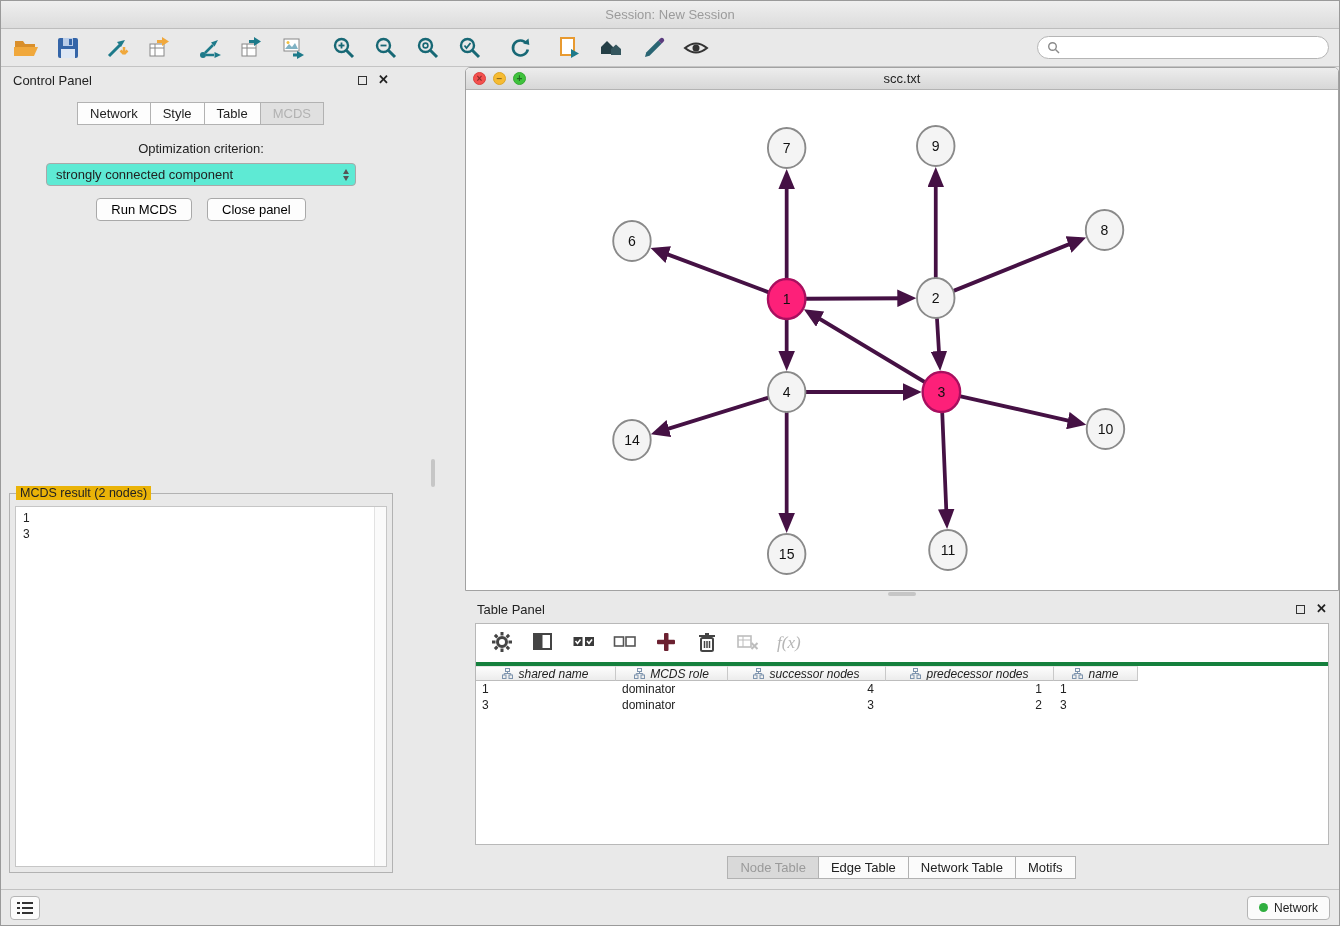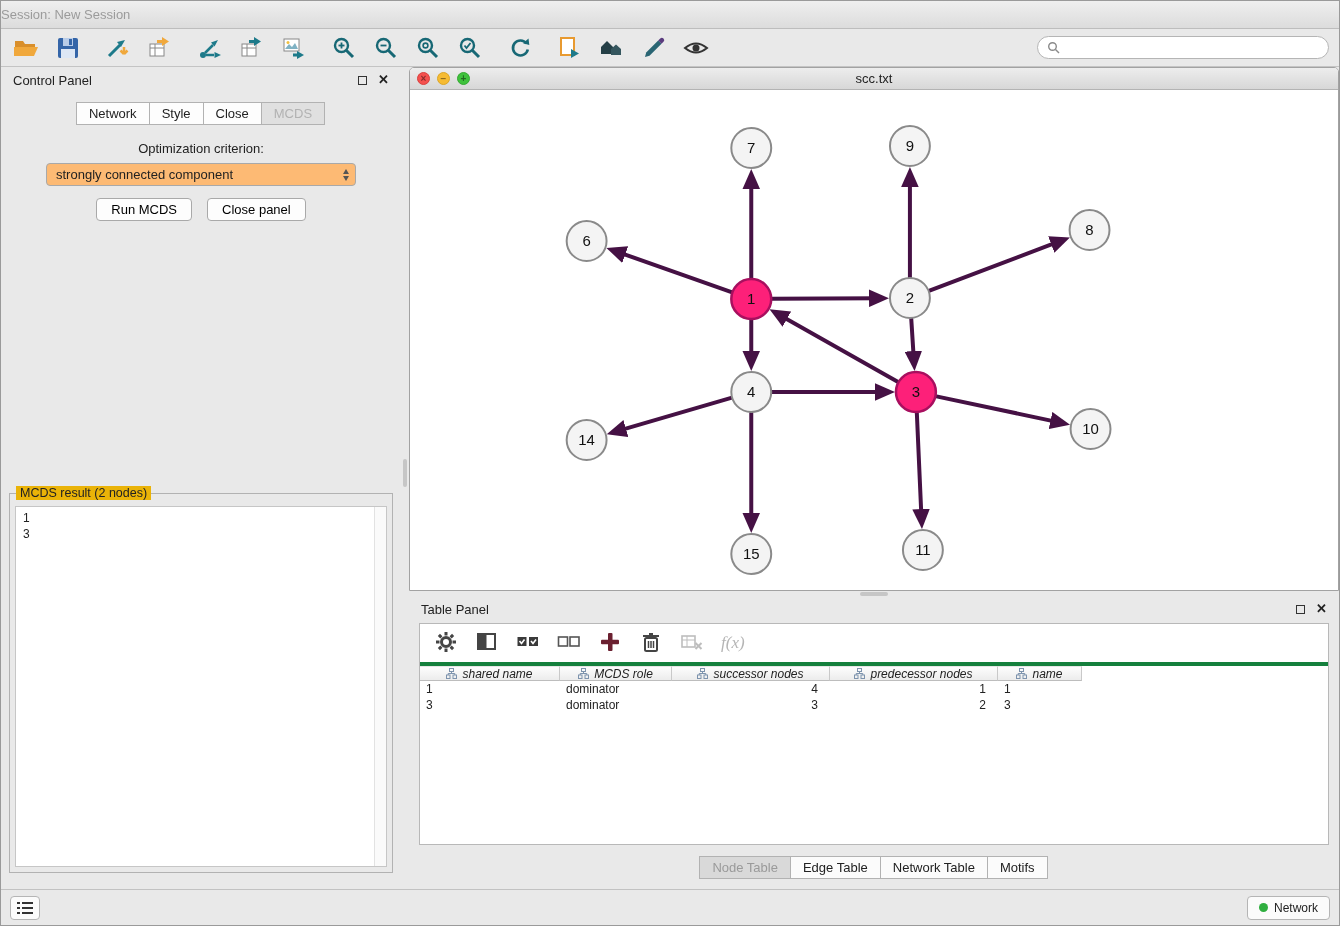--- a/index.html
+++ b/index.html
@@ -1,44 +1,44 @@
 <!DOCTYPE html>
 <html><head>
 <meta charset="utf-8">
 <style>
   * { margin:0; padding:0; box-sizing:border-box; }
   html,body { width:1340px; height:926px; overflow:hidden; }
   body { font-family:"Liberation Sans", sans-serif; font-size:13px; color:#222; background:#e9e9e9; }
   .app { width:1340px; height:926px; display:flex; flex-direction:column; border:1px solid #9a9a9a; background:#e9e9e9; }
 
   
-  .titlebar { height:28px; flex:0 0 28px; background:linear-gradient(#efefef,#dcdcdc); border-bottom:1px solid #bdbdbd; display:flex; align-items:center; justify-content:flex-start; color:#9b9b9b; font-size:13px; }
+  .titlebar { height:28px; flex:0 0 28px; background:linear-gradient(#efefef,#dcdcdc); border-bottom:1px solid #bdbdbd; display:flex; align-items:center; justify-content:center; color:#9b9b9b; font-size:13px; }
 
   
   .toolbar { height:38px; flex:0 0 38px; background:#e9e9e9; border-bottom:1px solid #c4c4c4; display:flex; align-items:center; padding:0 10px; }
   .tb-group { display:flex; align-items:center; gap:12px; }
   .tb-sep { width:20px; }
   .tb-btn { width:30px; height:30px; display:flex; align-items:center; justify-content:center; }
   .search-field { margin-left:auto; width:292px; height:23px; border:1px solid #b5b5b5; border-radius:12px; background:#fff; display:flex; align-items:center; padding:0 9px; gap:6px; }
   .search-input { border:none; outline:none; flex:1; font-size:12px; background:transparent; font-family:"Liberation Sans",sans-serif; }
 
   
-  .main { flex:1; display:flex; min-height:0; }
+  .main { flex:1; display:flex; min-height:0;gap:28px; }
 
   
   .control-panel { width:400px; flex:0 0 400px; display:flex; flex-direction:column; background:#e9e9e9; }
   .cp-header { height:26px; flex:0 0 26px; display:flex; align-items:center; padding:0 12px; }
   .win-controls { margin-left:auto; display:flex; align-items:center; gap:11px; }
   .float-box { width:9px; height:9px; border:1.5px solid #333; display:inline-block; }
   .close-x { font-size:13px; font-weight:bold; color:#222; line-height:10px; }
   .cp-tabs { display:flex; justify-content:center; padding:9px 0 5px; }
   .cp-tab { border:1px solid #b2b2b2; background:#fdfdfd; padding:3px 12px; font-size:13px; margin-left:-1px;text-align:center; }
   .cp-tab.active { background:#e0e0e0; color:#b2b2b2; }
   .cp-opt-label { text-align:center; margin-top:11px; font-size:13px; }
-  .cp-dropdown { margin:7px auto 0; width:310px; height:23px; background:#fdba74; border:1px solid #a9a9a9; border-radius:4px; display:flex; align-items:center; padding:0 6px 0 9px; font-size:13px; }
+  .cp-dropdown { margin:7px auto 0; width:310px; height:23px; background:#5eead4; border:1px solid #a9a9a9; border-radius:4px; display:flex; align-items:center; padding:0 6px 0 9px; font-size:13px; }
   .stepper { margin-left:auto; display:flex; flex-direction:column; align-items:center; }
   .tri-up { width:0; height:0; border-left:3.5px solid transparent; border-right:3.5px solid transparent; border-bottom:5px solid #555; margin-bottom:2px; }
   .tri-down { width:0; height:0; border-left:3.5px solid transparent; border-right:3.5px solid transparent; border-top:5px solid #555; }
   .cp-buttons { display:flex; justify-content:center; gap:15px; margin-top:12px; }
   .cp-buttons button { font:13px "Liberation Sans",sans-serif; background:#fdfdfd; border:1px solid #a9a9a9; border-radius:4px; padding:3px 14px; }
   .cp-spacer { flex:1; }
   .result-group { height:380px; flex:0 0 380px; margin:0 8px 16px; border:1px solid #b2b2b2; position:relative; padding:12px 5px 5px; }
   .result-label { position:absolute; top:-8px; left:6px; background:#eab308; padding:0 4px; font-size:12.5px; }
   .result-area-wrap { height:100%; background:#fff; border:1px solid #c6c6c6; display:flex; overflow:hidden; }
   .result-text { flex:1; padding:3px 7px; font-size:12px; line-height:16px; white-space:pre; }
@@ -240,21 +240,21 @@
       <div class="cp-header">
         <span>Control Panel</span>
         <span class="win-controls">
           <span class="float-box"></span>
           <span class="close-x">✕</span>
         </span>
       </div>
       <div class="cp-tabs">
           <div class="cp-tab">Network</div>
           <div class="cp-tab">Style</div>
-          <div class="cp-tab">Close</div>
+          <div class="cp-tab">Table</div>
           <div class="cp-tab active">MCDS</div>
         </div>
       <div class="cp-opt-label">Optimization criterion:</div>
       <div class="cp-dropdown">
         <span>strongly connected component</span>
         <span class="stepper">
             <span class="tri-up"></span>
             <span class="tri-down"></span>
           </span>
       </div>

